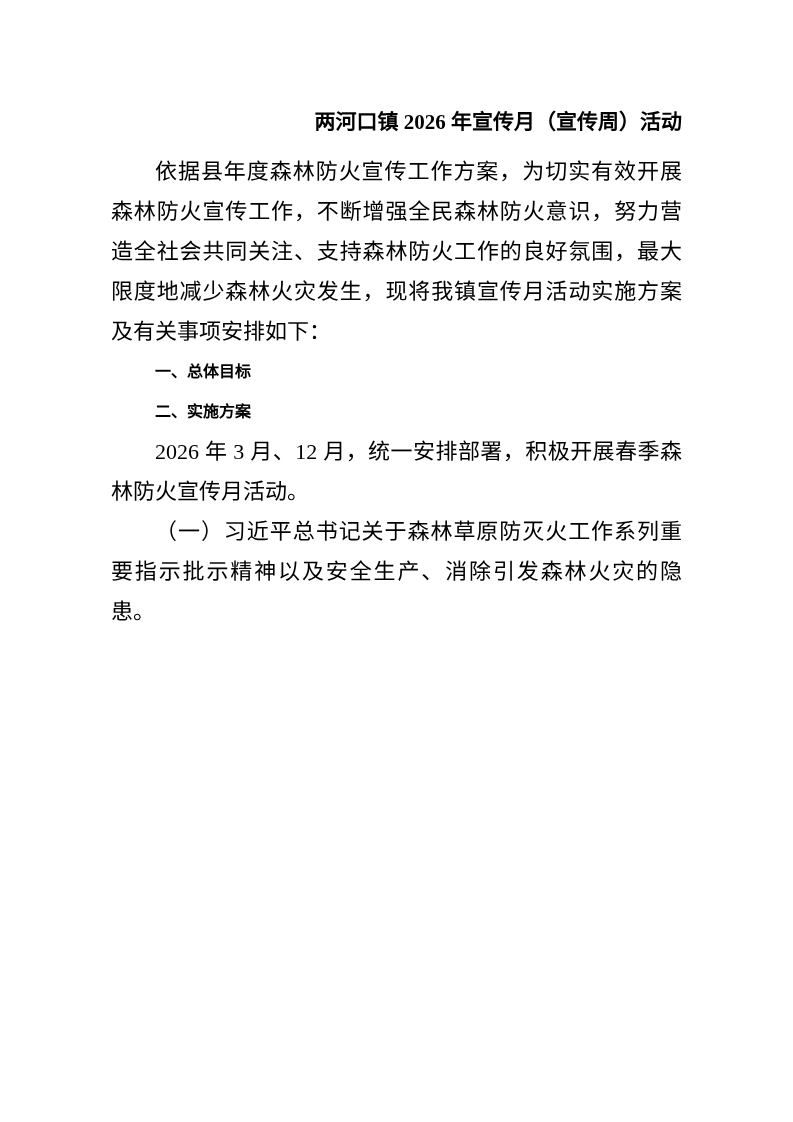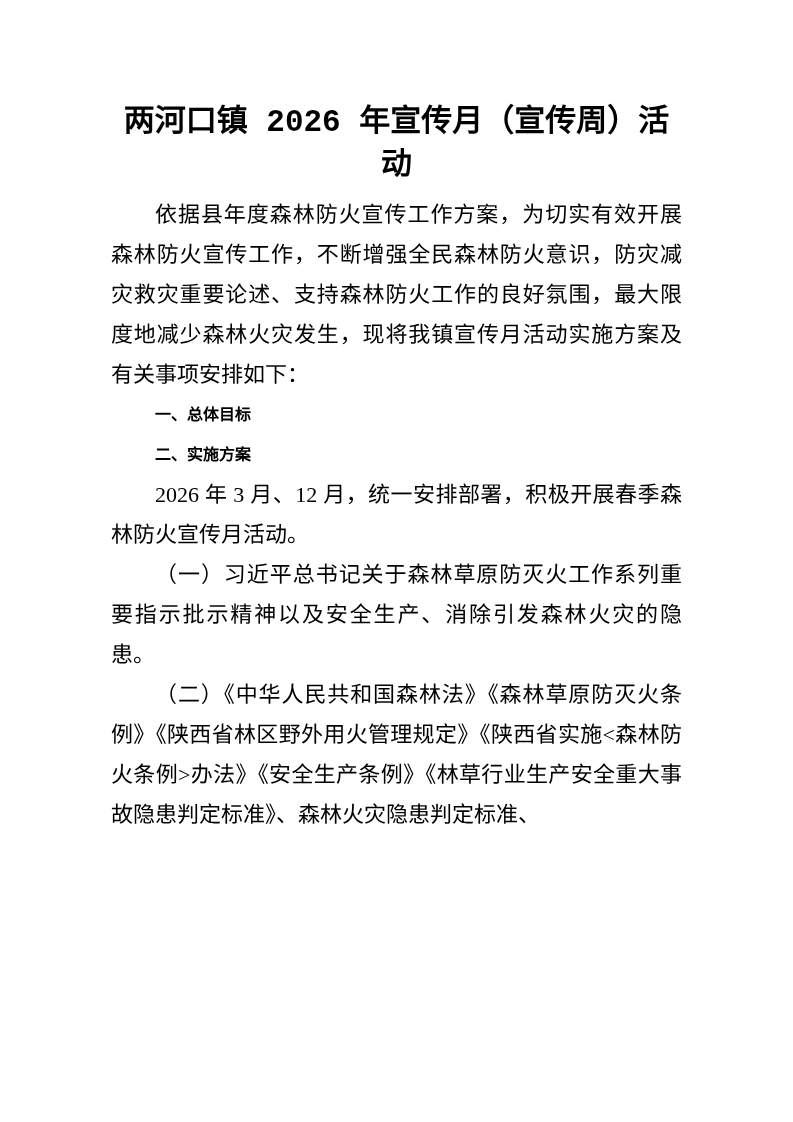--- a/index.html
+++ b/index.html
@@ -16,25 +16,25 @@
     color: #000000;
     overflow: hidden;
     font-family: "Liberation Serif", "DejaVu Serif", serif;
   }
   .content {
     padding: 101px 111px 0 111px; 
     width: 571px;
   }
   .doc-title {
     margin: 0 0 8px 0;
-    font-size: 31px;
+    font-size: 21px;
     line-height: 43px;
     font-weight: bold;
-    text-align: center;
-    font-family: Liberation Mono, monospace;
+    text-align: right;
+    font-family: Liberation Serif, serif;
   }
   .doc-title .title-line {
     display: block;
   }
   .para {
     margin: 0;
     font-size: 22px;
     line-height: 40px;
     text-indent: 44px;            
     text-align: justify;
@@ -54,28 +54,27 @@
 </head>
 <body>
 
 <div class="page">
   <div class="content">
 
     <h1 class="doc-title">
       <span class="title-line">两河口镇 2026 年宣传月（宣传周）活动</span>
     </h1>
 
-    <p class="para">依据县年度森林防火宣传工作方案，为切实有效开展森林防火宣传工作，不断增强全民森林防火意识，防灾减灾救灾重要论述、支持森林防火工作的良好氛围，最大限度地减少森林火灾发生，现将我镇宣传月活动实施方案及有关事项安排如下：</p>
+    <p class="para">依据县年度森林防火宣传工作方案，为切实有效开展森林防火宣传工作，不断增强全民森林防火意识，努力营造全社会共同关注、支持森林防火工作的良好氛围，最大限度地减少森林火灾发生，现将我镇宣传月活动实施方案及有关事项安排如下：</p>
 
     <p class="heading">一、总体目标</p>
 
 
     <p class="heading">二、实施方案</p>
 
     <p class="para">2026 年 3 月、12 月，统一安排部署，积极开展春季森林防火宣传月活动。</p>
 
 
     <p class="para">（一）习近平总书记关于森林草原防灭火工作系列重要指示批示精神以及安全生产、消除引发森林火灾的隐患。</p>
 
-    <p class="para">（二）《中华人民共和国森林法》《森林草原防灭火条例》《陕西省林区野外用火管理规定》《陕西省实施&lt;森林防火条例&gt;办法》《安全生产条例》《林草行业生产安全重大事故隐患判定标准》、森林火灾隐患判定标准、</p>
 
   </div>
 </div>
 
 </body></html>

